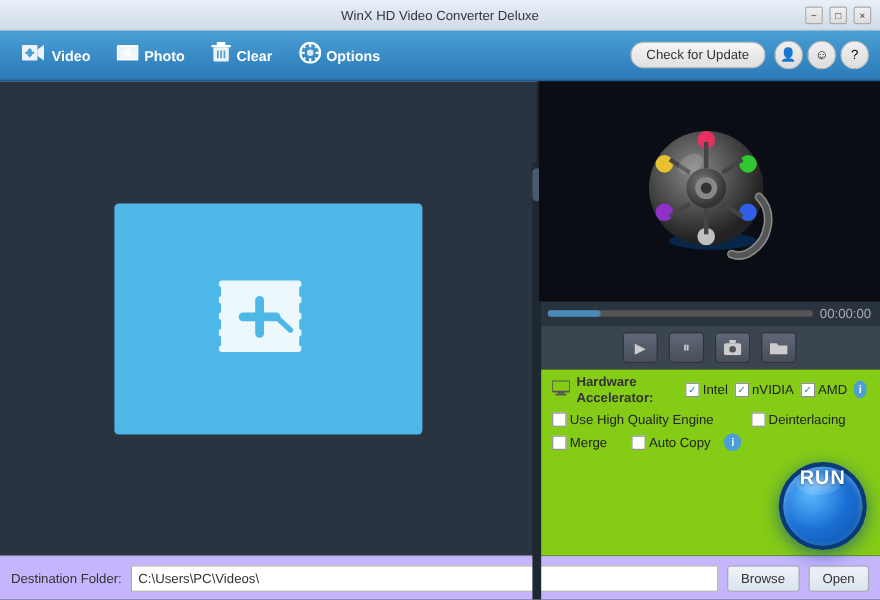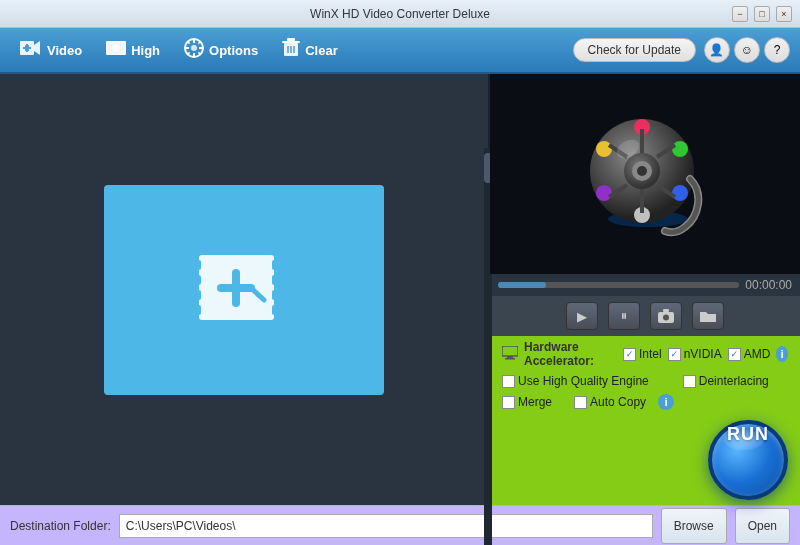--- a/index.html
+++ b/index.html
@@ -303,21 +303,21 @@
     .dest-input {
       flex: 1;
       height: 24px;
       border: 1px solid #aaa;
       background: white;
       padding: 0 6px;
       font-size: 12px;
       color: #333;
     }
     .bottom-btn {
-      height: 36px;
+      height: 24px;
       padding: 0 12px;
       background: linear-gradient(to bottom, #f0f4f8, #d8e4ee);
       border: 1px solid #aaa;
       border-radius: 3px;
       font-size: 12px;
       cursor: pointer;
       color: #333;
     }
 
     
@@ -365,52 +365,52 @@
   </div>
   <div class="toolbar-btn">
     <span class="icon">
       <svg width="20" height="18" viewBox="0 0 20 18" fill="white">
         <rect x="0" y="2" width="20" height="14" rx="1" fill="white" opacity="0.9" stroke="rgba(255,255,255,0.5)" stroke-width="0"></rect>
         <rect x="1" y="3" width="18" height="12" rx="1" fill="rgba(255,255,255,0.15)" stroke="white" stroke-width="1"></rect>
         <circle cx="10" cy="9" r="4" fill="white" opacity="0.7"></circle>
         <circle cx="10" cy="9" r="2" fill="white" opacity="0.4"></circle>
       </svg>
     </span>
-    <span>High</span>
+    <span>Photo</span>
+  </div>
+  <div class="toolbar-btn">
+    <span class="icon">
+      <svg width="18" height="20" viewBox="0 0 18 20" fill="none">
+        <rect x="2" y="5" width="14" height="13" rx="1" fill="white" opacity="0.9"></rect>
+        <rect x="0" y="3" width="18" height="2" rx="1" fill="white"></rect>
+        <rect x="5" y="0" width="8" height="3" rx="1" fill="white"></rect>
+        <line x1="6" y1="8" x2="6" y2="15" stroke="#4a9fd4" stroke-width="1.5"></line>
+        <line x1="9" y1="8" x2="9" y2="15" stroke="#4a9fd4" stroke-width="1.5"></line>
+        <line x1="12" y1="8" x2="12" y2="15" stroke="#4a9fd4" stroke-width="1.5"></line>
+      </svg>
+    </span>
+    <span>Clear</span>
   </div>
   <div class="toolbar-btn">
     <span class="icon">
       <svg width="20" height="20" viewBox="0 0 20 20" fill="none">
         <circle cx="10" cy="10" r="9" stroke="white" stroke-width="2" fill="none"></circle>
         <line x1="10" y1="2" x2="10" y2="5" stroke="white" stroke-width="2"></line>
         <line x1="10" y1="15" x2="10" y2="18" stroke="white" stroke-width="2"></line>
         <line x1="2" y1="10" x2="5" y2="10" stroke="white" stroke-width="2"></line>
         <line x1="15" y1="10" x2="18" y2="10" stroke="white" stroke-width="2"></line>
         <circle cx="10" cy="10" r="3" fill="white" opacity="0.8"></circle>
         <line x1="3.5" y1="3.5" x2="5.6" y2="5.6" stroke="white" stroke-width="1.5"></line>
         <line x1="14.4" y1="14.4" x2="16.5" y2="16.5" stroke="white" stroke-width="1.5"></line>
         <line x1="16.5" y1="3.5" x2="14.4" y2="5.6" stroke="white" stroke-width="1.5"></line>
         <line x1="5.6" y1="14.4" x2="3.5" y2="16.5" stroke="white" stroke-width="1.5"></line>
       </svg>
     </span>
     <span>Options</span>
   </div>
-  <div class="toolbar-btn">
-    <span class="icon">
-      <svg width="18" height="20" viewBox="0 0 18 20" fill="none">
-        <rect x="2" y="5" width="14" height="13" rx="1" fill="white" opacity="0.9"></rect>
-        <rect x="0" y="3" width="18" height="2" rx="1" fill="white"></rect>
-        <rect x="5" y="0" width="8" height="3" rx="1" fill="white"></rect>
-        <line x1="6" y1="8" x2="6" y2="15" stroke="#4a9fd4" stroke-width="1.5"></line>
-        <line x1="9" y1="8" x2="9" y2="15" stroke="#4a9fd4" stroke-width="1.5"></line>
-        <line x1="12" y1="8" x2="12" y2="15" stroke="#4a9fd4" stroke-width="1.5"></line>
-      </svg>
-    </span>
-    <span>Clear</span>
-  </div>
   <div class="toolbar-right">
     <button class="check-update-btn">Check for Update</button>
     <div class="user-icons">
       <div class="user-icon-btn">👤</div>
       <div class="user-icon-btn">☺</div>
       <div class="user-icon-btn">?</div>
     </div>
   </div>
 </div>
 

